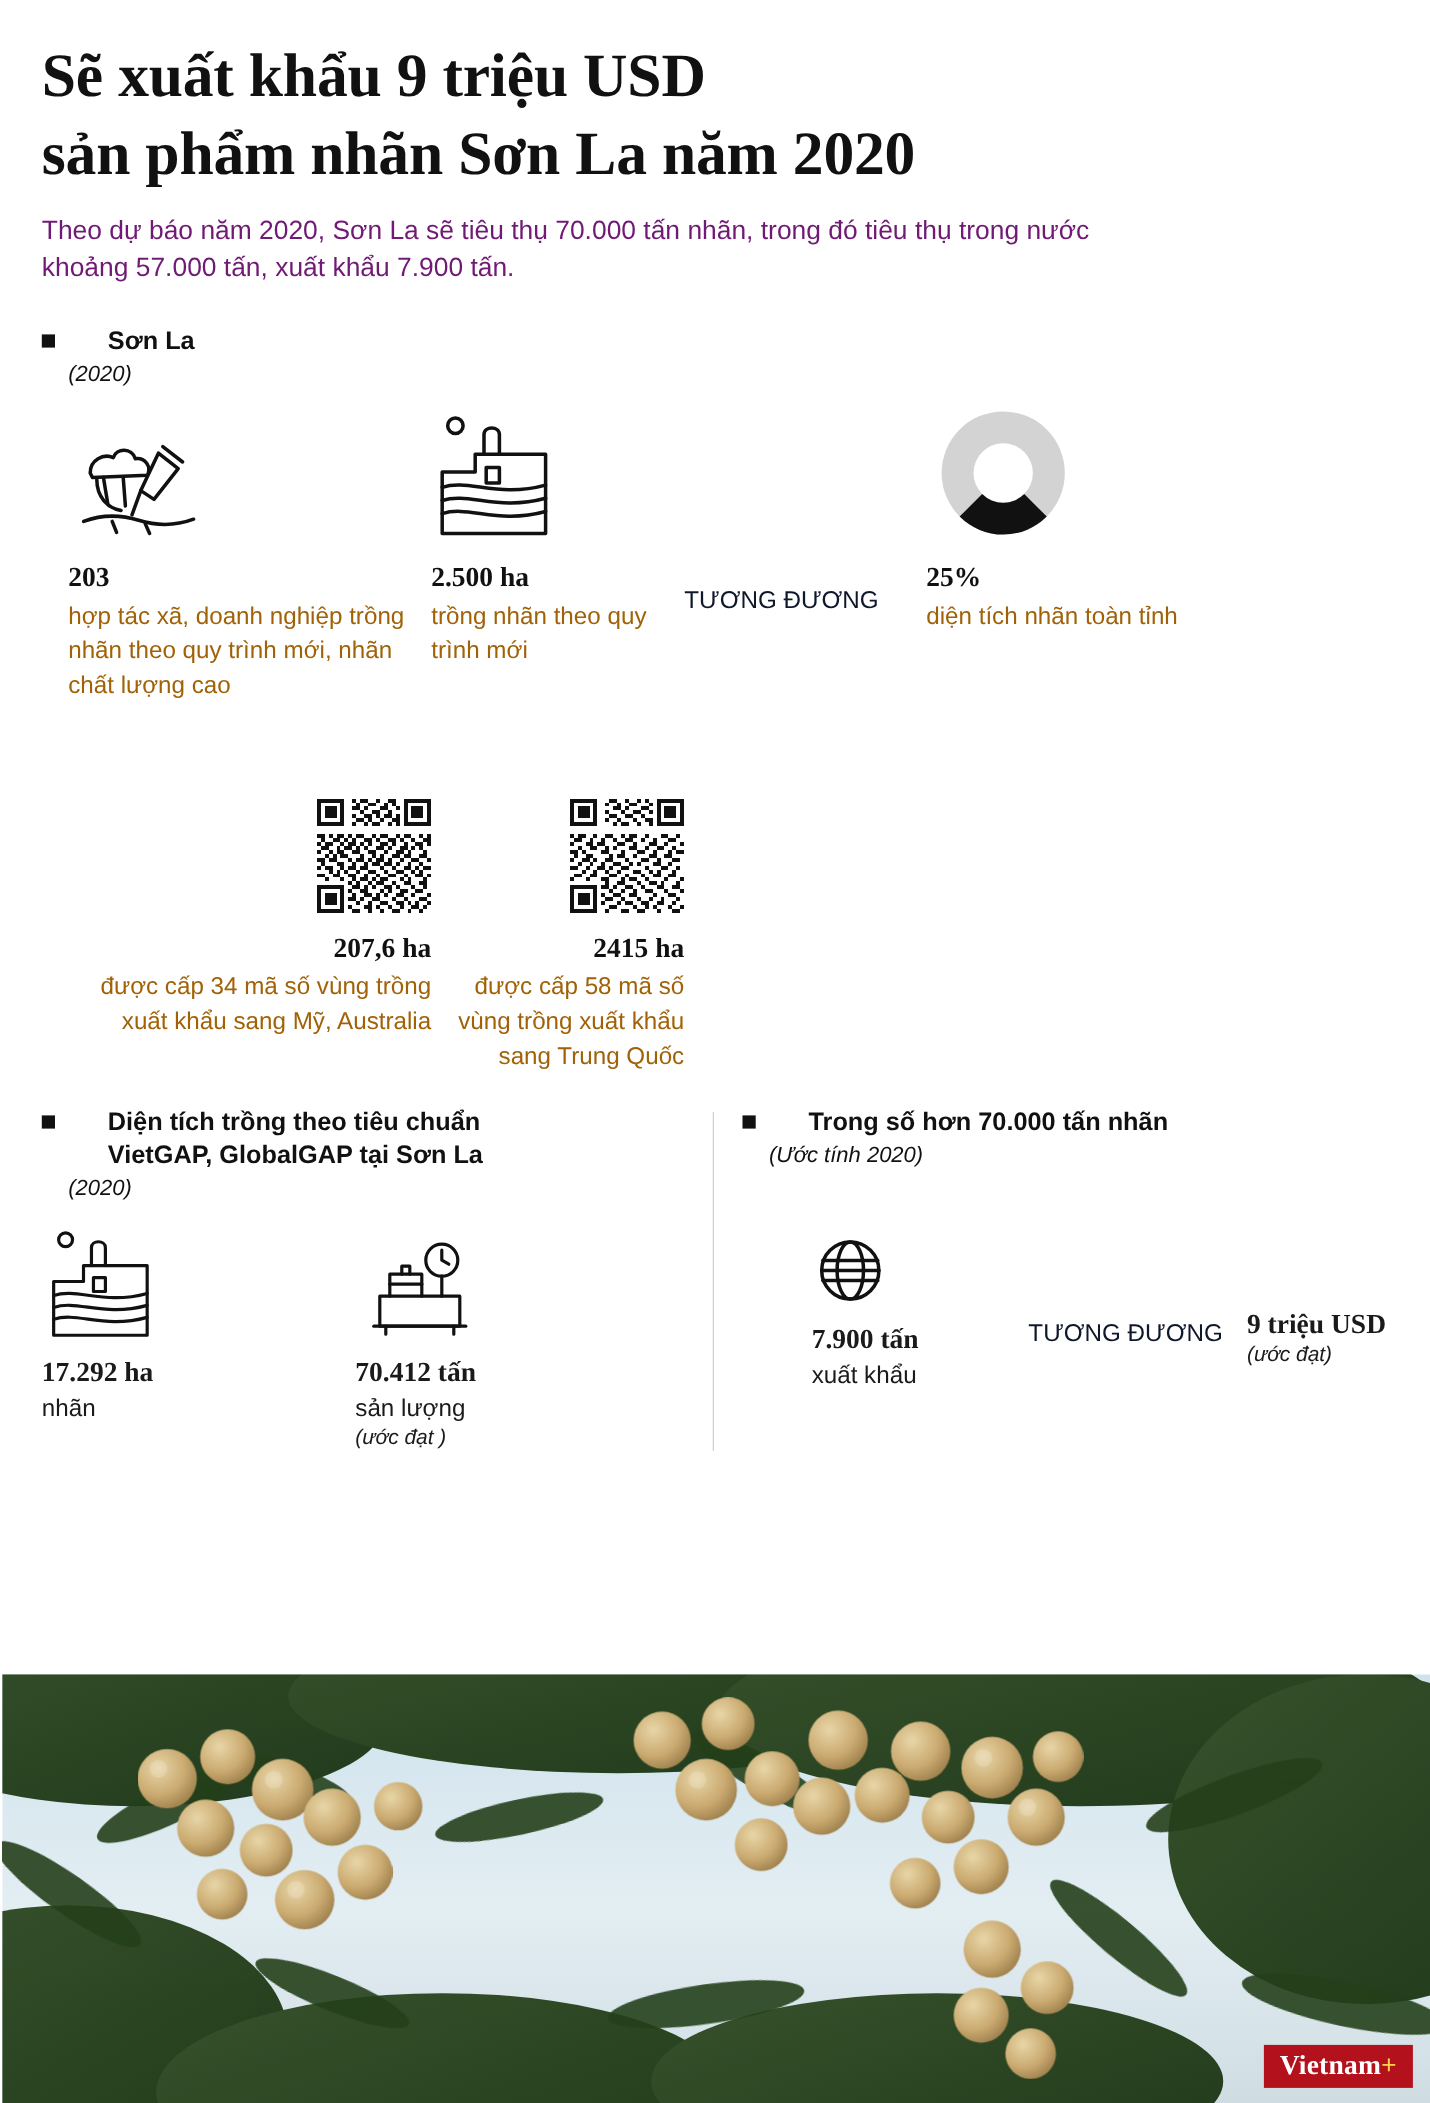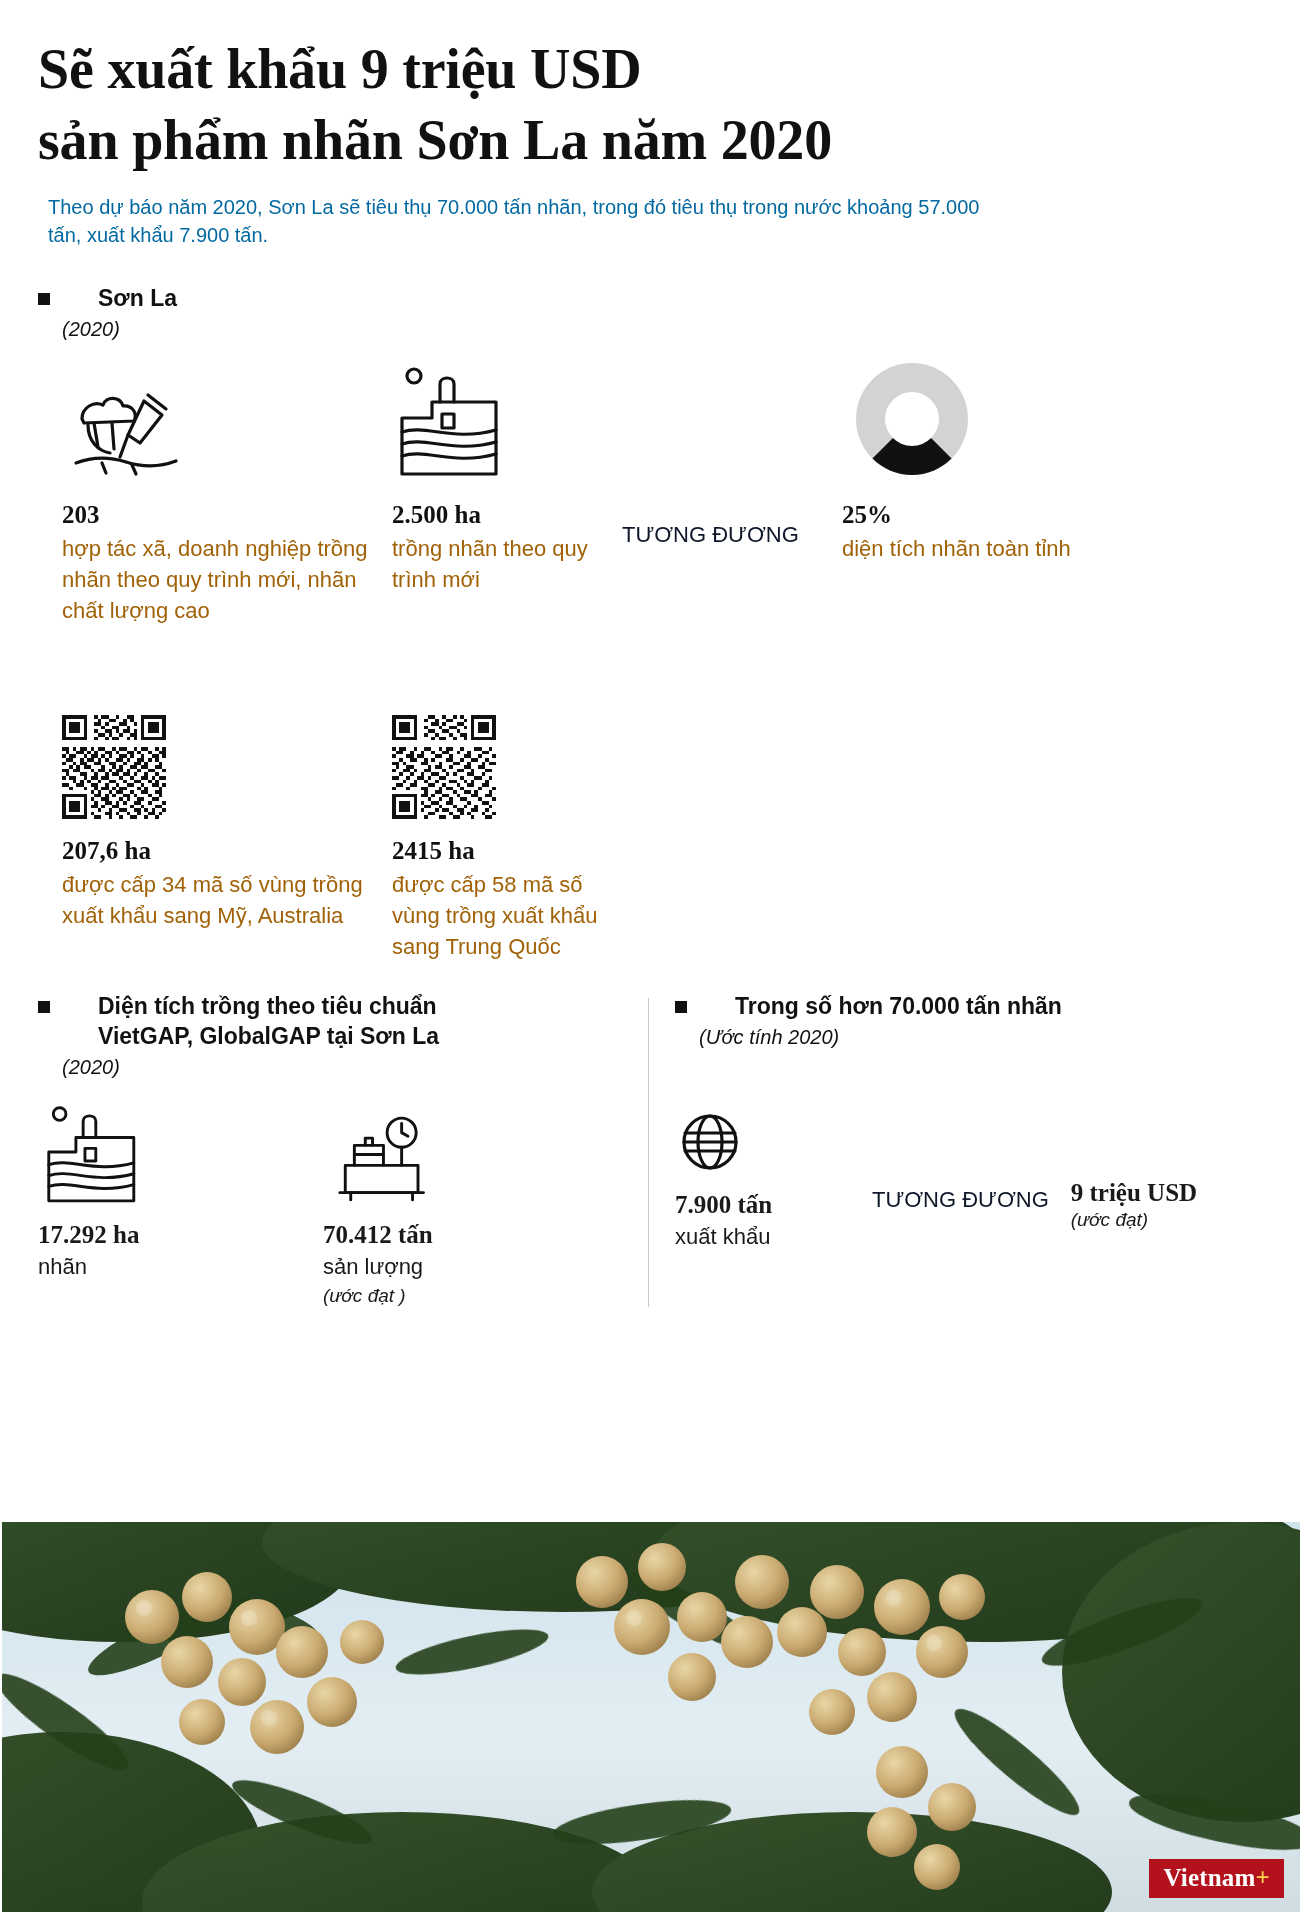--- a/index.html
+++ b/index.html
@@ -27,24 +27,24 @@
   h1.title {
     font-family: "Liberation Serif", serif;
     font-weight: bold;
     font-size: 56px;
     line-height: 1.26;
     margin: 0 0 18px 0;
     color: #111111;
     letter-spacing: -0.2px;
   }
   .subtitle {
-    font-size: 20px;
+    font-size: 24px;
     line-height: 1.42;
-    color: #0369a1;
-    margin: 0 0 34px 10px;
+    color: #701a75;
+    margin: 0 0 34px 0;
     max-width: 960px;
   }
   .section-head {
     display: flex;
     align-items: flex-start;
     gap: 12px;
     margin-bottom: 4px;
   }
   .bullet-sq {
     width: 12px;
@@ -103,20 +103,21 @@
 
   .c1 { width: 330px; padding-left: 24px; }
   .c2 { width: 230px; }
   .c3 { width: 220px; padding-top: 155px; }
   .c4 { width: 260px; }
 
   
   .row2 {
     display: flex;
     margin-top: 18px;
+    text-align: right;
   }
   .q1 { width: 330px; padding-left: 24px; }
   .q2 { width: 230px; }
 
   .qr {
     width: 104px;
     height: 104px;
     image-rendering: pixelated;
   }
 
@@ -158,20 +159,21 @@
   }
   .mini-note {
     font-size: 19px;
     font-style: italic;
     margin-top: 2px;
   }
   .right-flex {
     display: flex;
     align-items: flex-end;
     gap: 22px;
+    justify-content: flex-end;
   }
 
   
   .photo-wrap {
     position: absolute;
     left: 2px;
     bottom: 0;
     width: 1300px;
     height: 390px;
     overflow: hidden;

